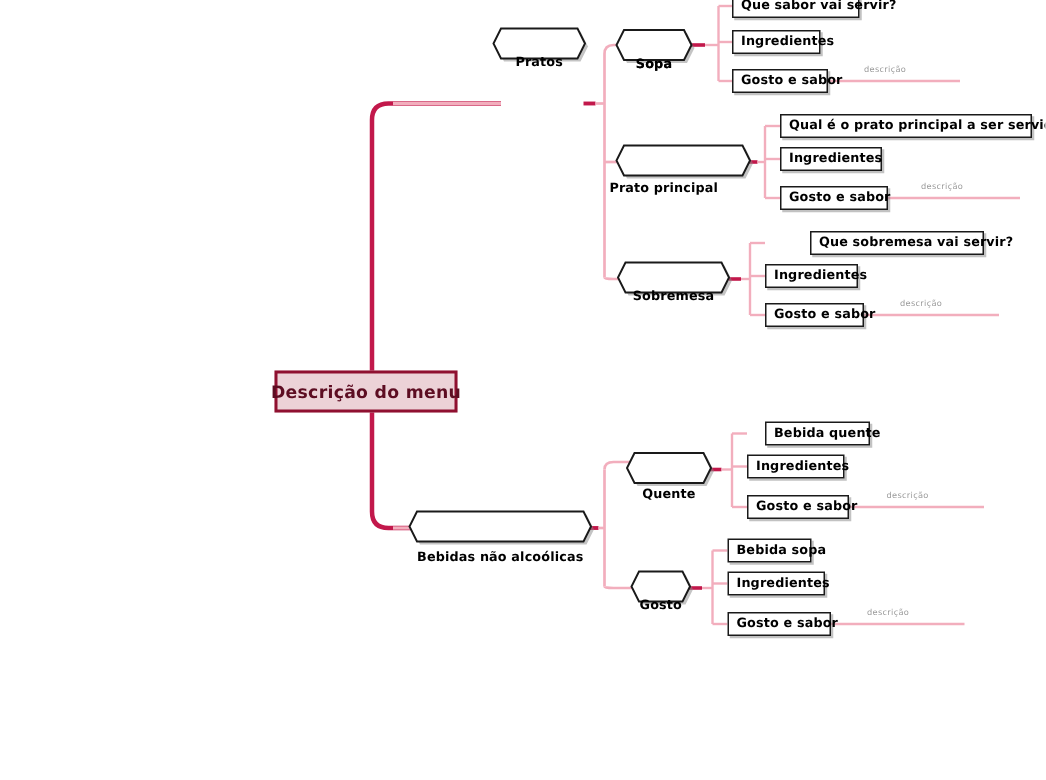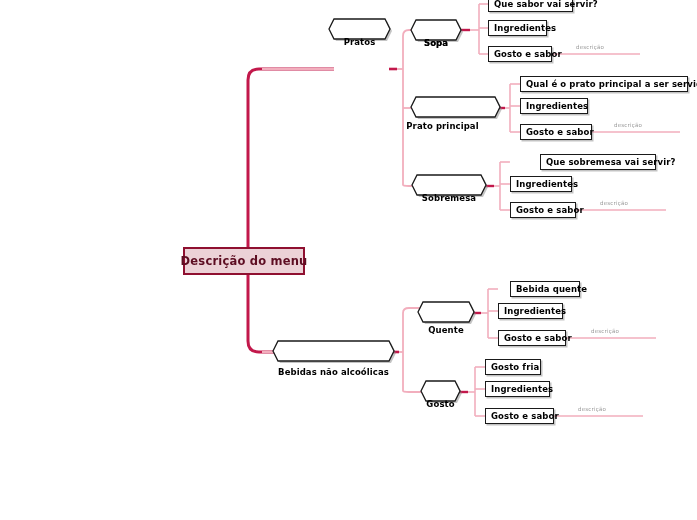--- a/index.html
+++ b/index.html
@@ -279,21 +279,21 @@
   </div>
   <div class="leaf-node" style="left:498px; top:303px; width:65px; height:16px;">
     <span>Ingredientes</span>
   </div>
   <div class="leaf-node" style="left:498px; top:330px; width:68px; height:16px;">
     <span>Gosto e sabor</span>
   </div>
   <div class="edge-caption" style="left:591px; top:328px;">descrição</div>
 
   <div class="leaf-node" style="left:485px; top:359px; width:56px; height:16px;">
-    <span>Gosto fria</span>
+    <span>Bebida sopa</span>
   </div>
   <div class="leaf-node" style="left:485px; top:381px; width:65px; height:16px;">
     <span>Ingredientes</span>
   </div>
   <div class="leaf-node" style="left:485px; top:408px; width:69px; height:16px;">
     <span>Gosto e sabor</span>
   </div>
   <div class="edge-caption" style="left:578px; top:406px;">descrição</div>
 
 </div>

